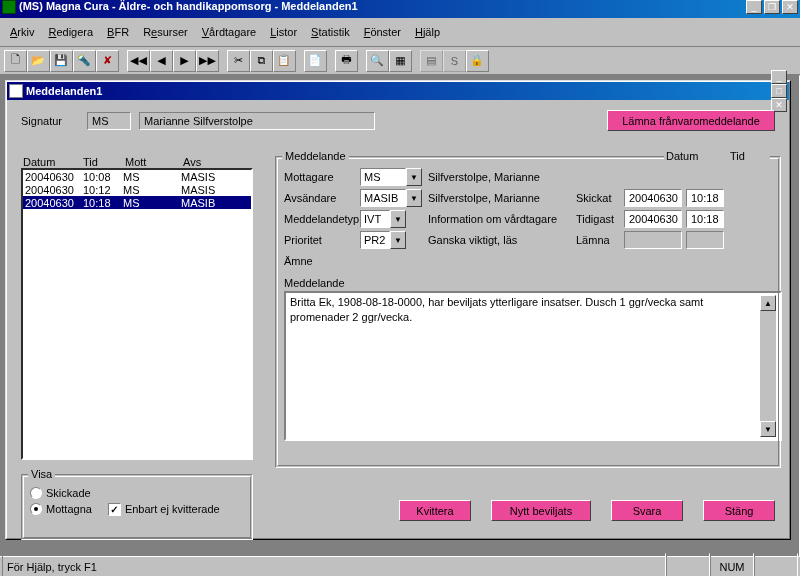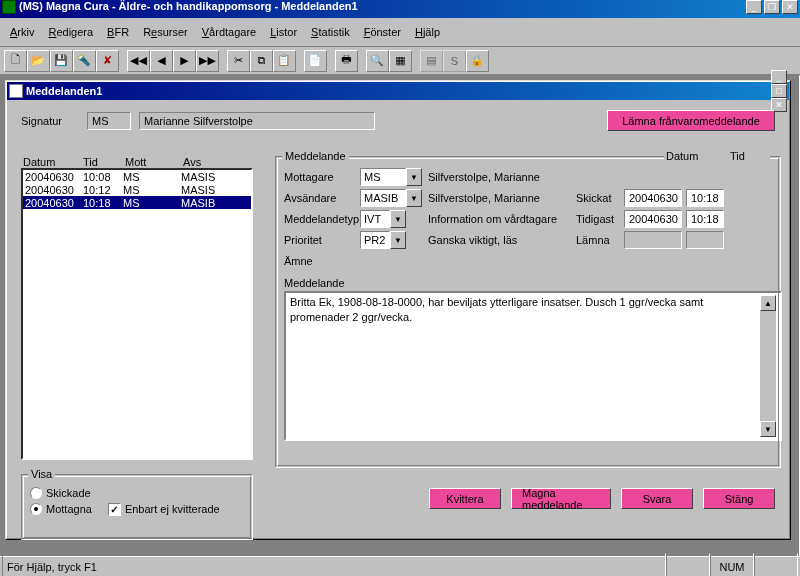--- a/index.html
+++ b/index.html
@@ -278,26 +278,26 @@
                   <span class="dot"></span>
                 </span>
             <span>Mottagna</span>
             <span style="width:16px;"></span>
             <span class="check">✓</span>
             <span>Enbart ej kvitterade</span>
           </div>
         </div>
       </div>
 
-      <div style="position:absolute; right:14px; top:388px; display:flex; gap:10px;">
+      <div style="position:absolute; right:14px; top:400px; display:flex; gap:20px;text-align:center;">
         <div class="raised-btn" style="width:72px;">
               <span>Kvittera</span>
             </div>
         <div class="raised-btn" style="width:100px;">
-              <span>Magna meddelande</span>
+              <span>Nytt beviljats</span>
             </div>
         <div class="raised-btn" style="width:72px;">
               <span>Svara</span>
             </div>
         <div class="raised-btn" style="width:72px;">
               <span>Stäng</span>
             </div>
       </div>
 
     </div>

